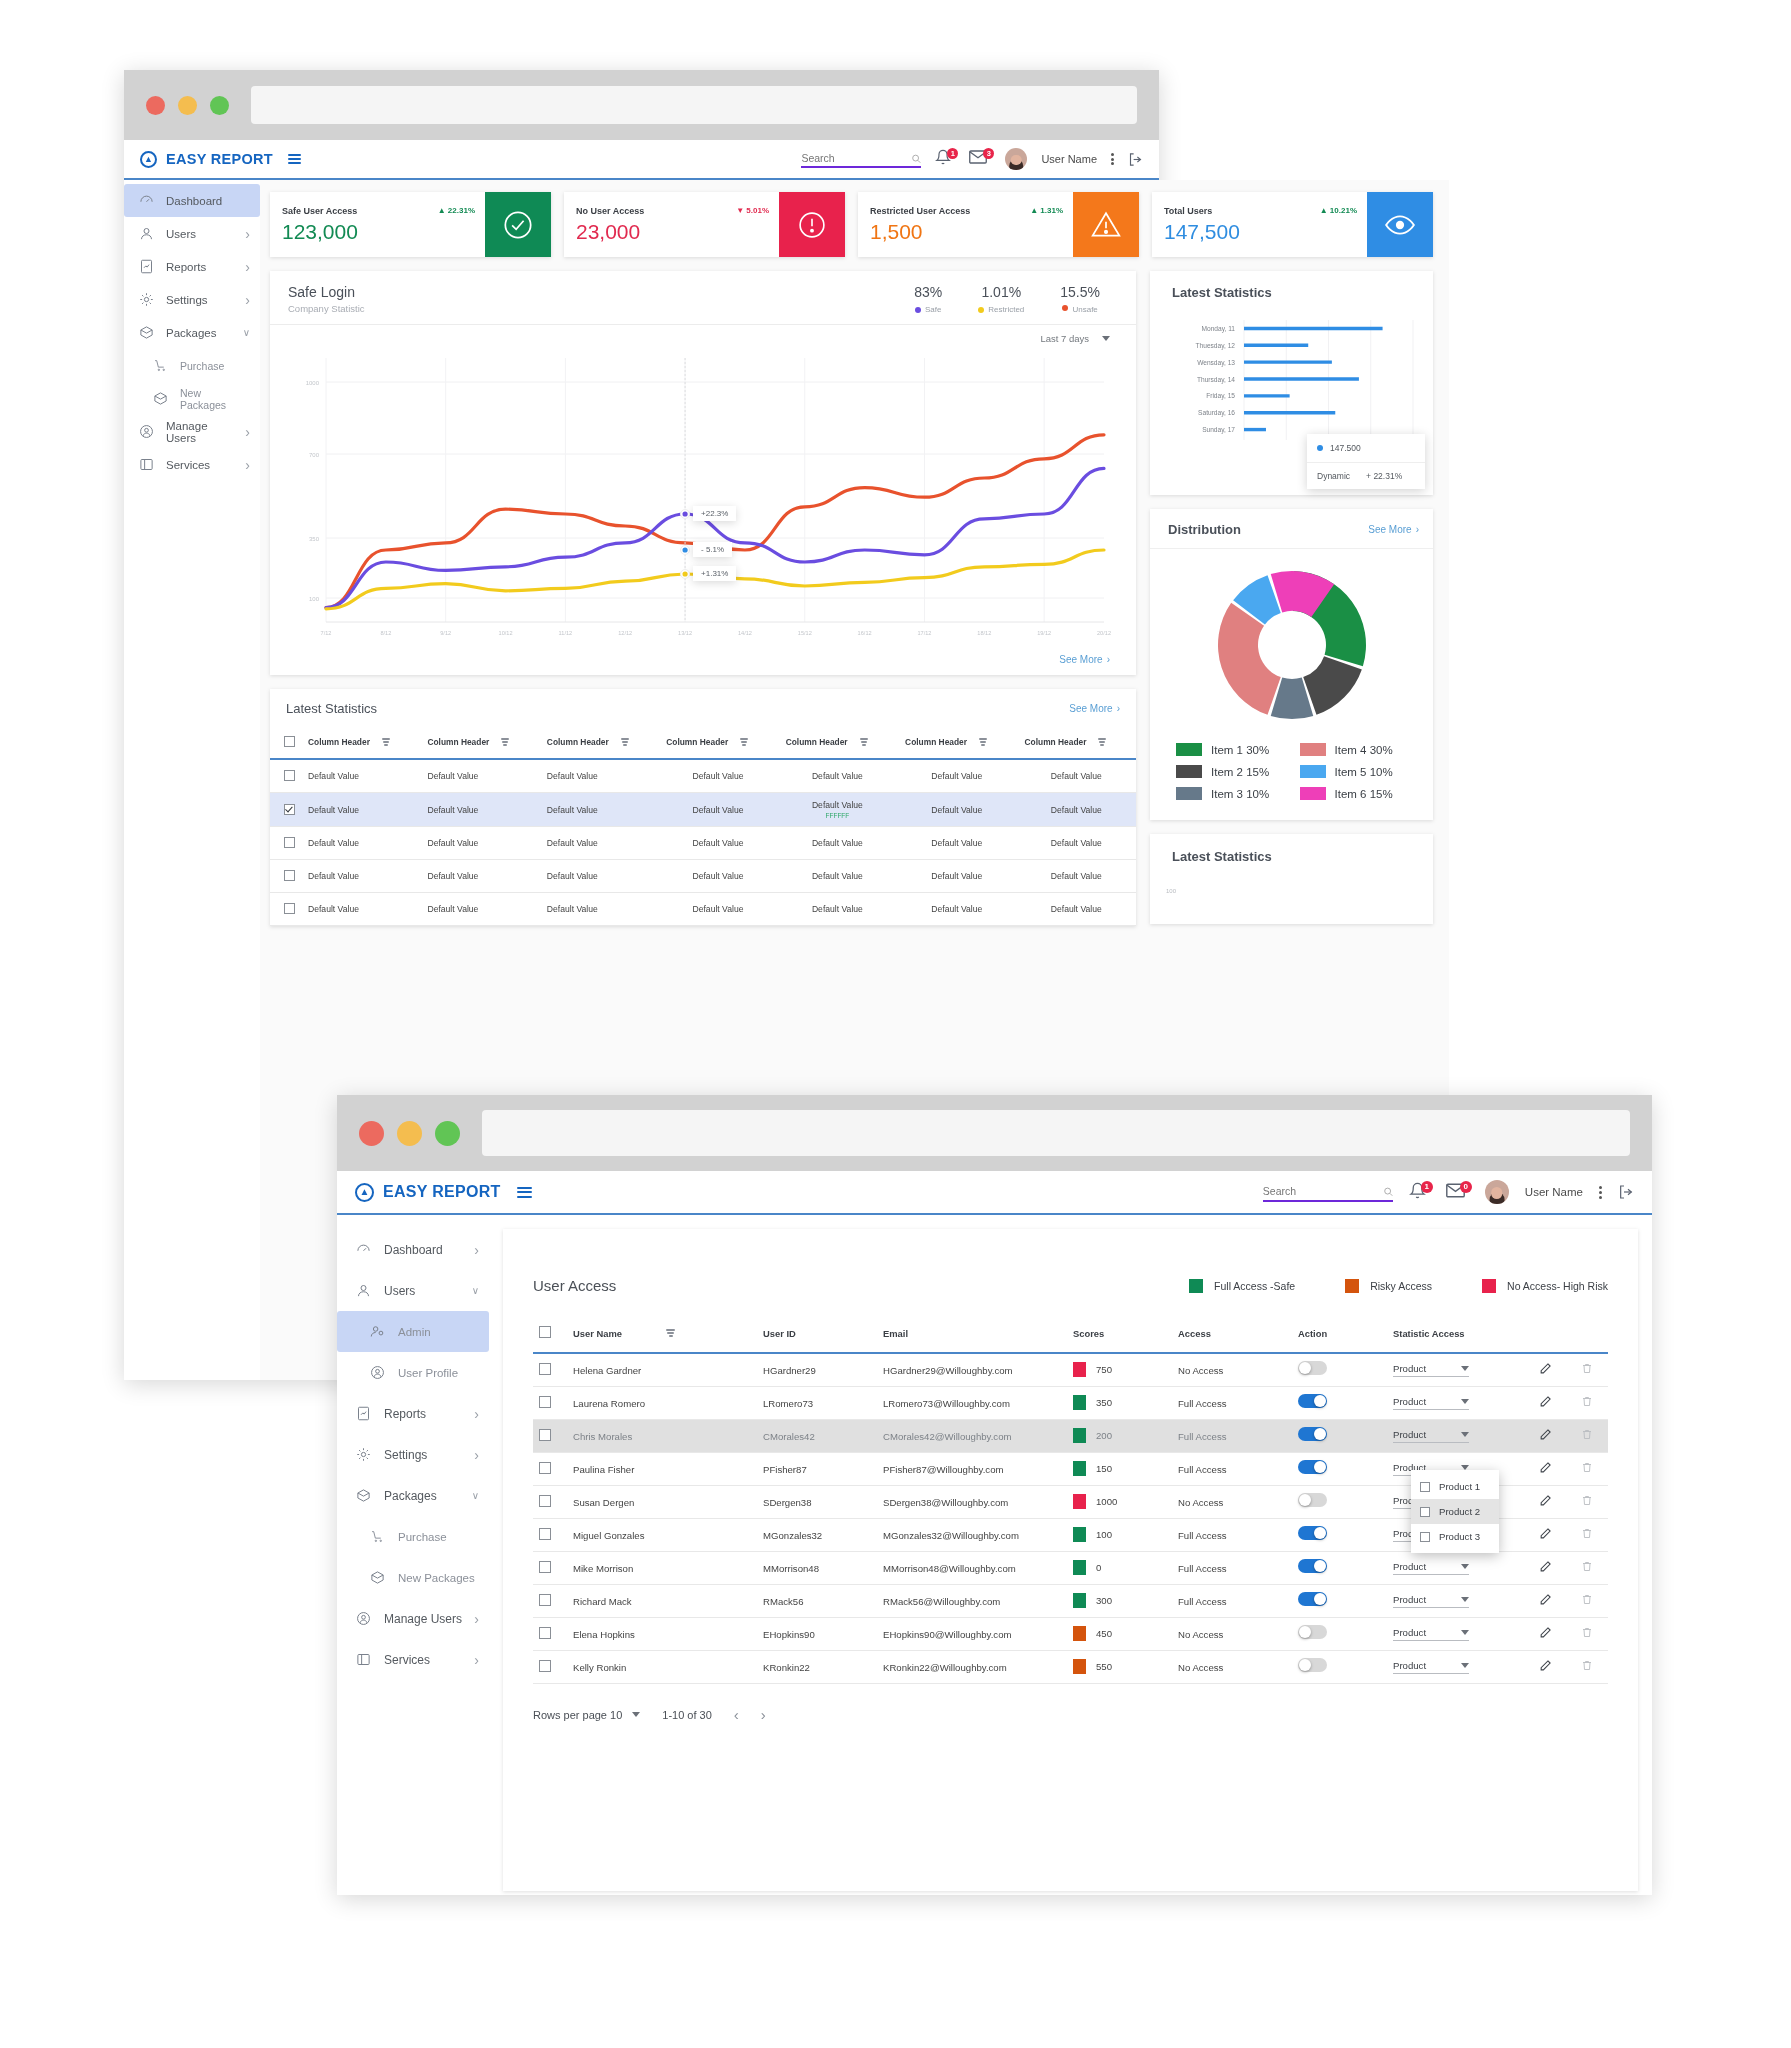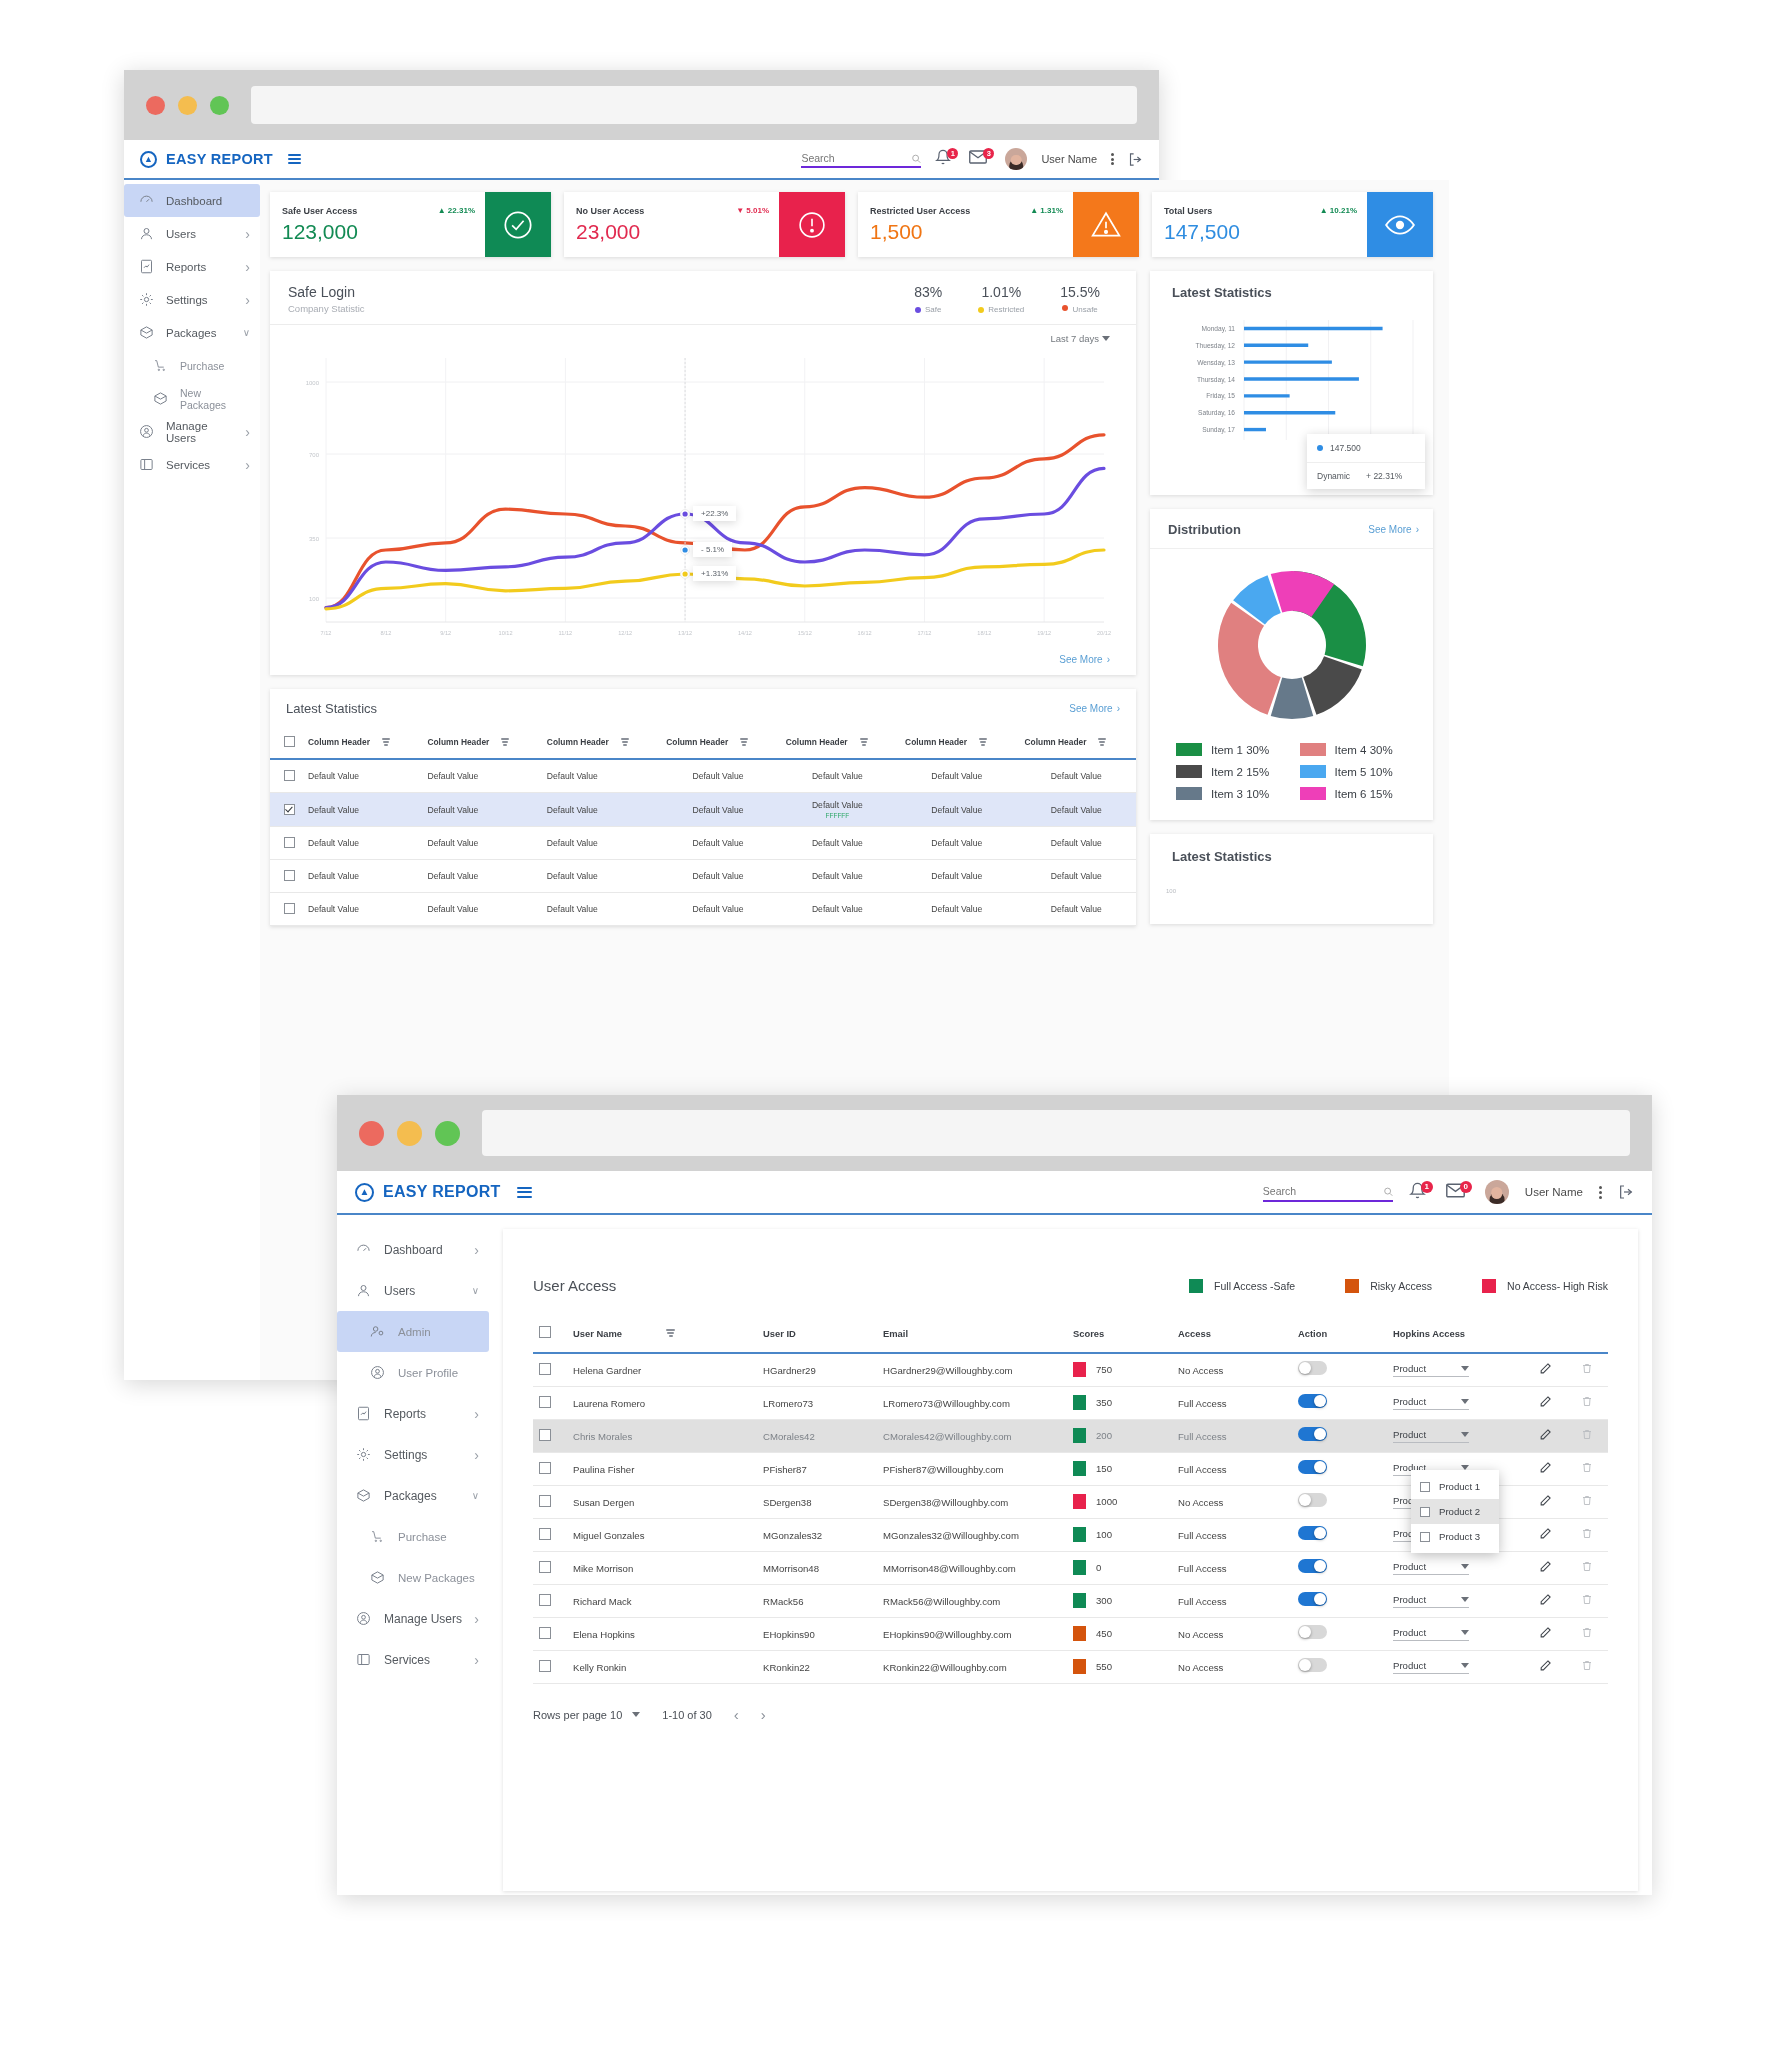--- a/index.html
+++ b/index.html
@@ -345,21 +345,21 @@
                       <div style="font-size:8px;color:#9aa0a8;margin-top:5px;display:flex;align-items:center;gap:4px;justify-content:center;"><span class="legend-dot" style="width:6px;height:6px;background:#f2cb1d;"></span>Restricted</div>
                     </div>
                     <div style="text-align: center;">
                       <div style="font-size:14px;color:#4a5059;">15.5%</div>
                       <div style="font-size:8px;color:#9aa0a8;margin-top:5px;display:flex;align-items:flex-start;gap:4px;justify-content:center;"><span class="legend-dot" style="width:6px;height:6px;background:#e8522d;"></span>Unsafe</div>
                     </div>
                   </div>
               </div>
 
               <div style="display:flex;justify-content:flex-end;padding:8px 26px 0 0;">
-                <span class="sel" style="border:0;gap:3px;font-size:9.5px;color:#74797f;">
+                <span class="sel" style="border:0;gap:13px;font-size:9.5px;color:#74797f;">
                   <span>Last 7 days</span>
                   <span class="caret"></span>
                 </span>
               </div>
 
               <div id="linechart" style="position:relative;height:300px;margin:4px 18px 0 18px;"><svg width="830" height="300" viewBox="0 0 830 300" style="overflow:visible">
                     <line x1="38" y1="250" x2="816" y2="250" stroke="#f0f0f2" stroke-width="1"></line>
                     <text x="31" y="253" font-size="6" fill="#c3c6cb" text-anchor="end" font-family="Liberation Sans">100</text>
                     <line x1="38" y1="190" x2="816" y2="190" stroke="#f0f0f2" stroke-width="1"></line>
                     <text x="31" y="193" font-size="6" fill="#c3c6cb" text-anchor="end" font-family="Liberation Sans">350</text>
@@ -844,21 +844,21 @@
                 <th style="font-size: 9.4px; padding: 8px 6px 10px; width: 105px;"><span style="display:inline-flex;align-items:center;gap:44px;">
                     <span>Scores</span>
                   </span></th>
                 <th style="font-size: 9.4px; padding: 8px 6px 10px; width: 120px;"><span style="display:inline-flex;align-items:center;gap:44px;">
                     <span>Access</span>
                   </span></th>
                 <th style="font-size: 9.4px; padding: 8px 6px 10px; width: 95px;"><span style="display:inline-flex;align-items:center;gap:44px;">
                     <span>Action</span>
                   </span></th>
                 <th style="font-size: 9.4px; padding: 8px 6px 10px;"><span style="display:inline-flex;align-items:center;gap:44px;">
-                    <span>Hopkins Access</span>
+                    <span>Statistic Access</span>
                   </span></th>
                 <th style="width: 42px;"></th>
                 <th style="width: 42px;"></th>
               </tr>
             </thead>
           <tbody id="umtbody">
               <tr>
                 <td style="padding:7px 0 7px 6px;"><span class="cbox" style="width:12px;height:12px;"></span></td>
                 <td style="font-size:9.6px;padding:7px 6px;">Helena Gardner</td>
                 <td style="font-size:9.6px;padding:7px 6px;">HGardner29</td>

